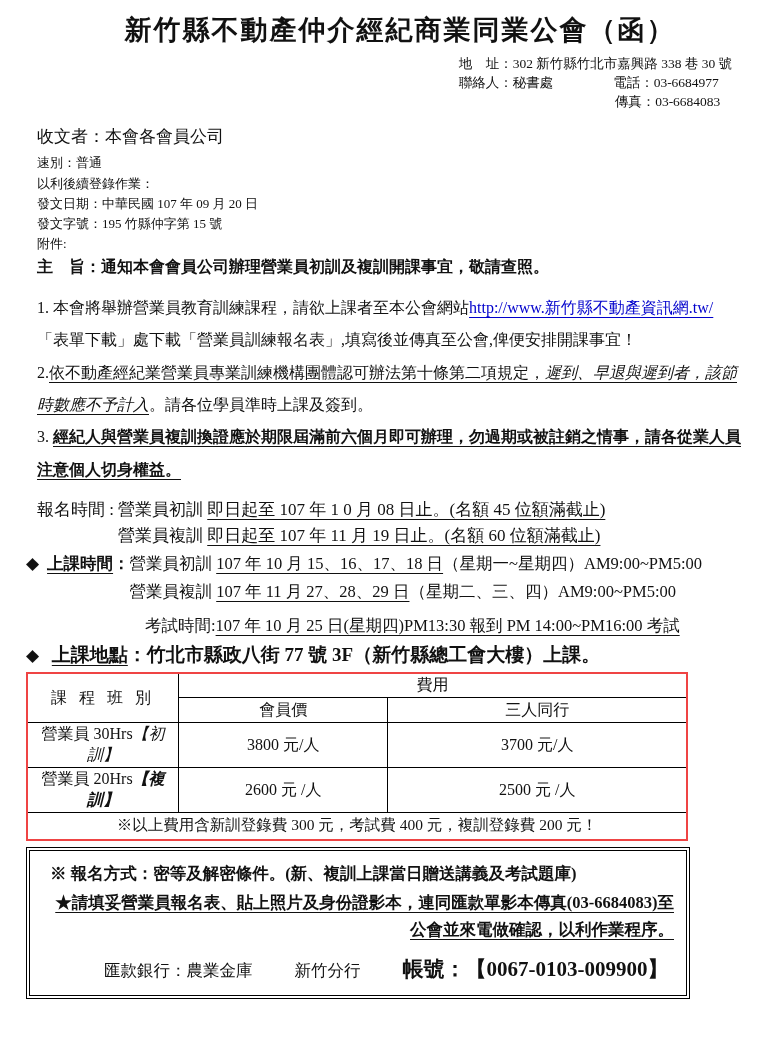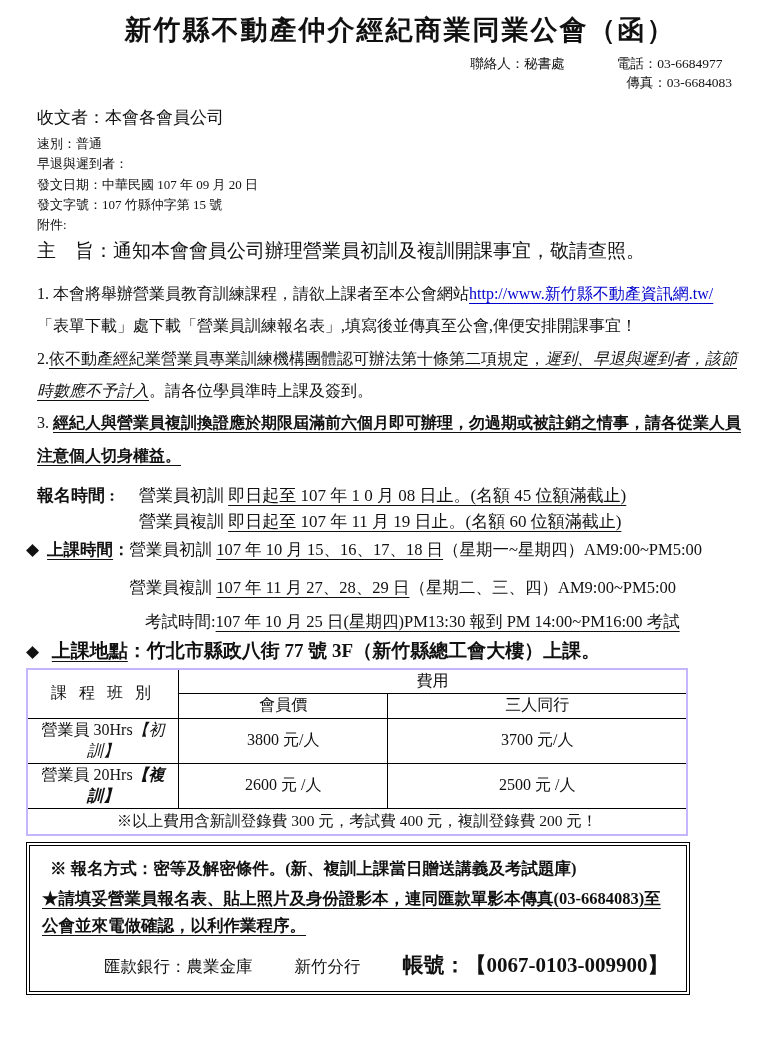--- a/index.html
+++ b/index.html
@@ -4,87 +4,88 @@
 <style>
   * { margin:0; padding:0; box-sizing:border-box; }
   html,body { background:#ffffff; }
   .page {
     width:760px; height:1042px; position:relative; overflow:hidden;
     background:#ffffff; color:#111;
     font-family:"Liberation Serif","DejaVu Serif",serif;
   }
   .title { text-align:center; padding-top:12px; font-size:27px; font-weight:600; letter-spacing:2px;margin-left:40px; }
   .letterhead { width:max-content; margin:6px 28px 0 auto; font-size:13.5px; line-height:1.42; }
-  .lh-row { display:flex; }
+  .lh-row { display:flex;gap:8px; }
   .lh-phone { margin-left:52px; }
   .lh-fax { margin-left:156px; }
 
   .meta { margin:14px 0 0 37px; }
   .recipient { font-size:17px; margin-bottom:5px; }
   .meta-small { font-size:13px; line-height:1.55; }
-  .subject { font-size:19px; margin:3px 0 14px 37px; }
+  .subject { font-size:16px; margin:3px 0 14px 37px;font-weight:bold; }
 
   .explain { display:flex; margin:4px 16px 0 37px; font-size:16px; }
   .explain-label { font-size:17px; width:74px; flex:none; line-height:2.0; }
   .explain-items { flex:1; line-height:2.02; }
   .ul { text-decoration:underline; text-underline-offset:4px; }
   .b { font-weight:bold; }
   .i { font-style:italic; }
   .lnk { color:#0000cc; text-decoration:underline; text-underline-offset:4px; cursor:pointer; }
 
   .reg { display:flex; margin:12px 0 0 37px; font-size:17px; }
-  .reg-label { font-weight:bold; flex:none; margin-right:24px; }
+  .reg-label { font-weight:normal; flex:none; margin-right:4px; }
   .reg-line1 { margin-bottom:3px; }
 
   .ct { display:flex; margin:6px 0 0 26px; font-size:16.5px; }
   .bullet { font-size:17px; margin-right:8px; flex:none; }
   .ct-label { font-weight:bold; }
-  .ct-line1 { margin-bottom:16px; }
+  .ct-line1 { margin-bottom:6px; }
   .exam-line { margin:12px 4px 0 145px; font-size:16.5px; }
 
   .location { margin:5px 0 0 26px; font-size:19px; font-weight:bold; }
 
   table.fee { border-collapse:collapse; margin:4px 0 0 26px; width:662px; font-size:16px; }
   table.fee td { border:1.6px solid #000; text-align:center; padding:1px 4px; }
-  table.fee { border:2px solid #c4b5fd; }
+  table.fee { border:2px solid #ef4444; }
   td.course-head { letter-spacing:4px; }
   td.course-cell { text-align:left; padding-left:6px; height:37px; }
   td.h1 { height:22px; }
   td.h2 { height:25px; }
   td.note-cell { text-align:left; padding-left:5px; height:27px; font-size:15.5px; }
 
   .signup { width:664px; margin:6px 0 0 26px; border:4px double #000; padding:9px 12px 12px; font-size:16.5px; }
   .signup .line { line-height:1.65; }
   .method { font-weight:bold; padding-left:8px; margin-bottom:2px; }
-  .star { font-weight:bold; text-decoration:underline; text-underline-offset:4px; }
+  .star { font-weight:bold; text-decoration:underline; text-underline-offset:4px;text-align:right; }
   .bank-row { display:flex; align-items:baseline; margin:12px 0 0 62px; }
   .bank-gap { width:42px; flex:none; }
   .acct { font-size:21px; font-weight:bold; white-space:nowrap; }
 </style>
 </head>
 <body>
 
 <div class="page">
 
   <div class="title">新竹縣不動產仲介經紀商業同業公會（函）</div>
 
   <div class="letterhead">
+    <div>地　址：302 新竹縣竹北市嘉興路 338 巷 30 號</div>
     <div class="lh-row">
       <span>聯絡人：秘書處</span>
       <span class="lh-phone">電話：03-6684977</span>
     </div>
     <div class="lh-fax">傳真：03-6684083</div>
   </div>
 
   <div class="meta">
     <div class="recipient">收文者：本會各會員公司</div>
     <div class="meta-small">速別：普通</div>
-    <div class="meta-small">早退與遲到者：</div>
+    <div class="meta-small">以利後續登錄作業：</div>
     <div class="meta-small">發文日期：中華民國 107 年 09 月 20 日</div>
-    <div class="meta-small">發文字號：107 竹縣仲字第 15 號</div>
+    <div class="meta-small">發文字號：195 竹縣仲字第 15 號</div>
     <div class="meta-small">附件:</div>
   </div>
 
   <div class="subject">主　旨：通知本會會員公司辦理營業員初訓及複訓開課事宜，敬請查照。</div>
 
   <div class="explain">
     <div class="explain-items">
       <p><span>1.</span> <span>本會將舉辦營業員教育訓練課程，請欲上課者至本公會網站</span><a class="lnk" href="#">http://www.新竹縣不動產資訊網.tw/</a><span>「表單下載」處下載「營業員訓練報名表」,填寫後並傳真至公會,俾便安排開課事宜！</span></p>
       <p><span>2.</span><span class="ul">依不動產經紀業營業員專業訓練機構團體認可辦法第十條第二項規定，</span><span class="ul i">遲到、早退與遲到者，該節時數應不予計入</span><span>。請各位學員準時上課及簽到。</span></p>
       <p><span>3.</span> <span class="ul b">經紀人與營業員複訓換證應於期限屆滿前六個月即可辦理，勿過期或被註銷之情事，請各從業人員注意個人切身權益。</span></p>

